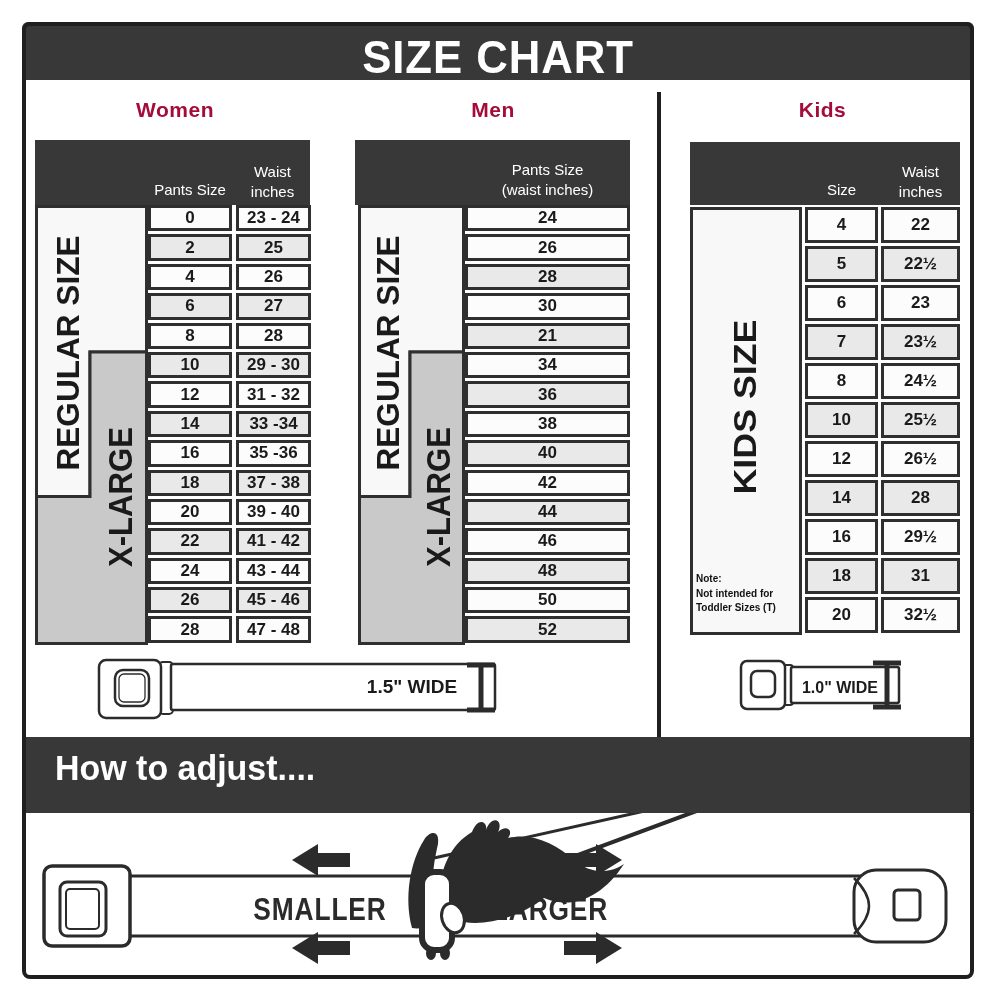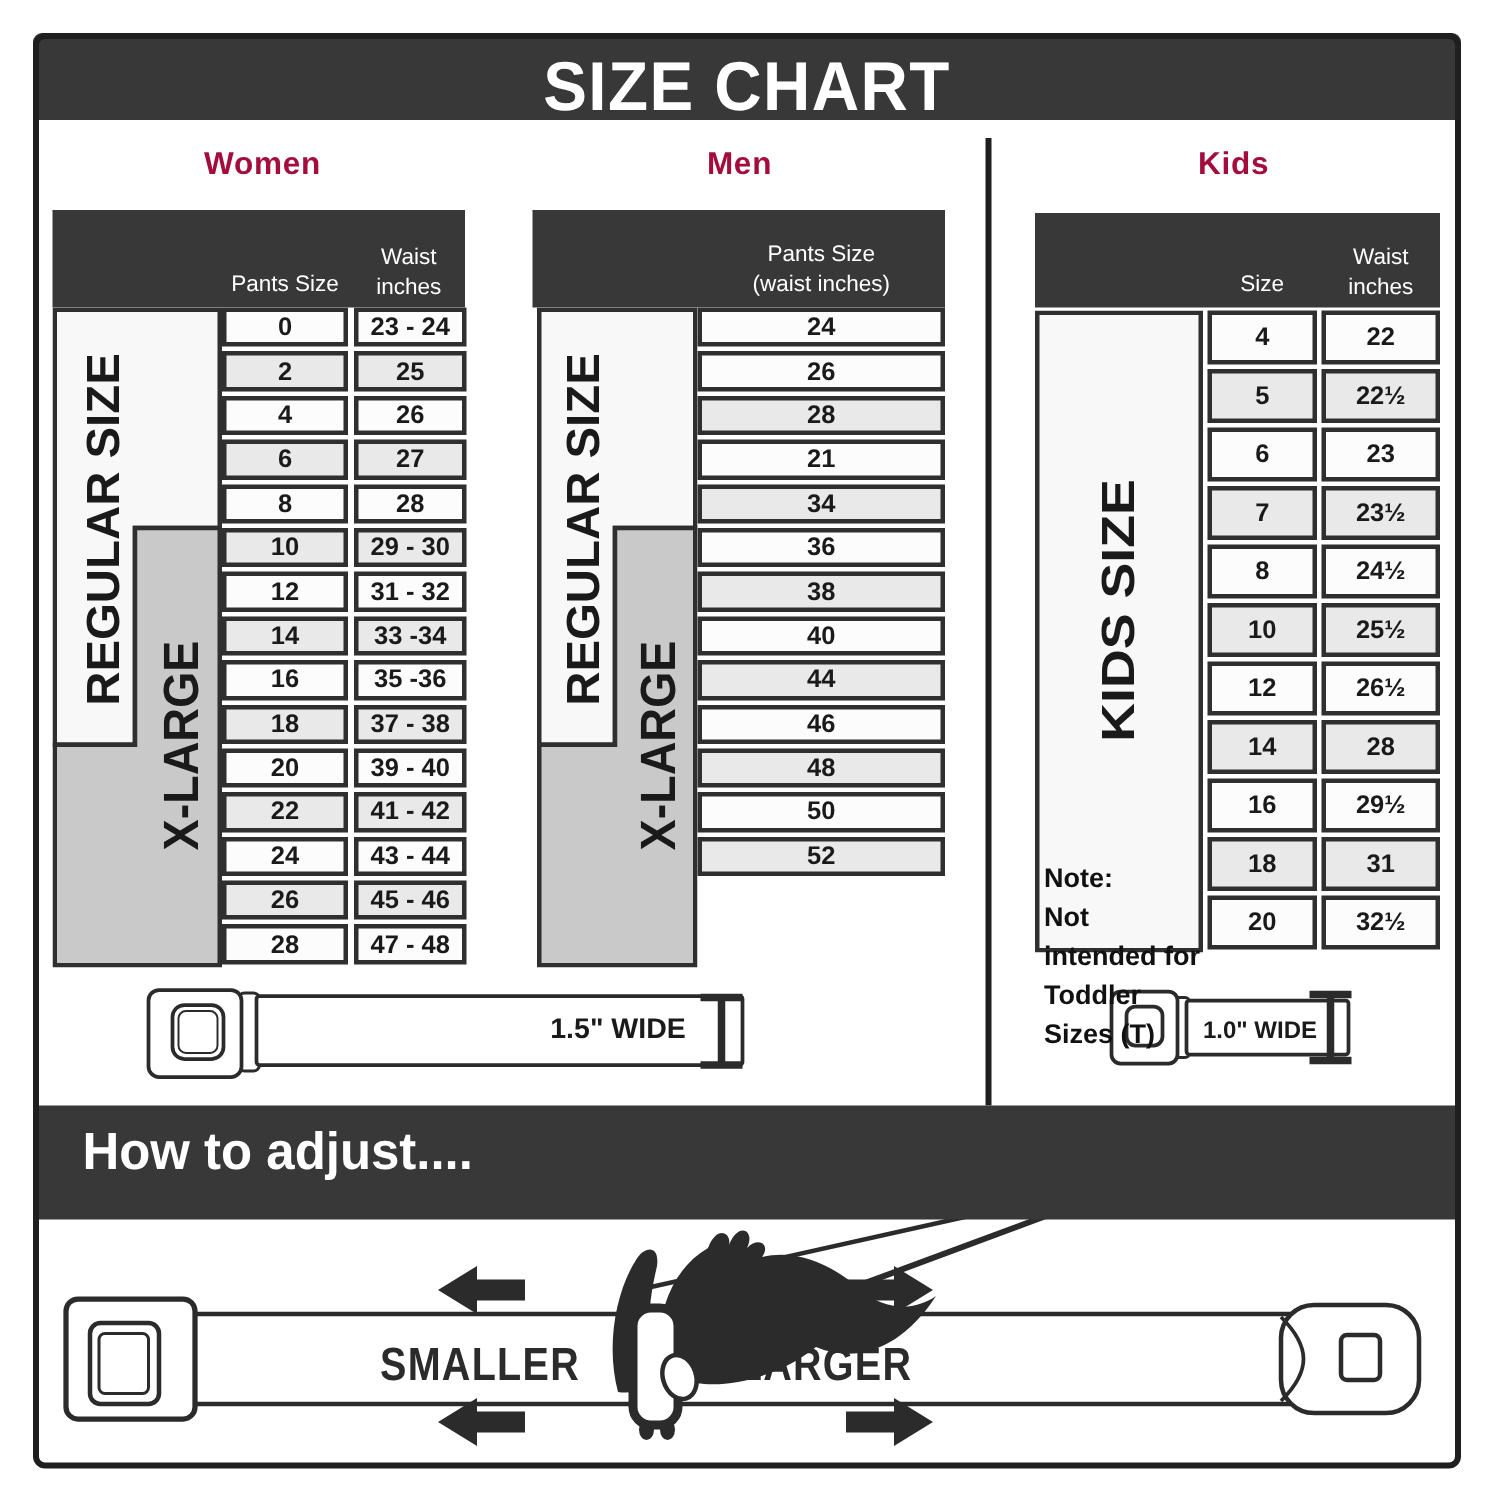--- a/index.html
+++ b/index.html
@@ -33,21 +33,21 @@
   .grid1m{grid-template-columns:165px;gap:3px;grid-auto-rows:26.4px;}
   .grid2k{grid-template-columns:73px 79px;gap:3px 3px;grid-auto-rows:36px;}
   .cell{border:3px solid #2f2f2f;background:#fcfcfc;display:flex;align-items:center;justify-content:center;
         font-weight:bold;font-size:17px;color:#1a1a1a;}
   .grid2w .cell:nth-child(4n+3),.grid2w .cell:nth-child(4n+4),
   .grid2k .cell:nth-child(4n+3),.grid2k .cell:nth-child(4n+4){background:#e9e9e9;}
   .grid1m .cell:nth-child(2n+3){background:#e9e9e9;}
 
   svg text{font-family:"Liberation Sans","DejaVu Sans",sans-serif;}
 
-  .note{font-size:18px;font-weight:bold;color:#111;line-height:1.45;z-index:4;}
+  .note{font-size:10px;font-weight:bold;color:#111;line-height:1.45;z-index:4;}
 
   .belt-label{font-weight:bold;color:#1a1a1a;text-align:center;z-index:5;}
   #belt-label-wm{left:362px;top:676px;width:100px;height:22px;line-height:22px;font-size:19px;}
   #belt-label-k{left:785px;top:678px;width:110px;height:20px;line-height:20px;font-size:16px;}
 
   .adj-word{font-size:31px;font-weight:bold;color:#2b2b2b;text-align:center;letter-spacing:1px;
             transform:scaleX(.85);z-index:6;}
 </style>
 </head>
 <body>
@@ -119,25 +119,27 @@
   <polygon points="1.5,1.5 105.5,1.5 105.5,147 52,147 52,291.5 1.5,291.5" fill="#f8f8f8" stroke="#2f2f2f" stroke-width="3"></polygon>
   <polygon points="52,147 105.5,147 105.5,438.5 1.5,438.5 1.5,291.5 52,291.5" fill="#c9c9c9" stroke="#2f2f2f" stroke-width="3"></polygon>
   <text transform="translate(33,148) rotate(-90)" text-anchor="middle" dominant-baseline="middle" font-size="31" font-weight="bold" fill="#1a1a1a" textLength="235" lengthAdjust="spacingAndGlyphs">REGULAR SIZE</text>
   <text transform="translate(83,292) rotate(-90)" text-anchor="middle" dominant-baseline="middle" font-size="33" font-weight="bold" fill="#1a1a1a" textLength="140" lengthAdjust="spacingAndGlyphs">X-LARGE</text>
 </svg>
 
 <div class="abs grid grid1m" style="left:465px;top:205px;width:165px;">
     <div class="cell">24</div>
     <div class="cell">26</div>
     <div class="cell">28</div>
+    <div class="cell">30</div>
     <div class="cell">21</div>
     <div class="cell">34</div>
     <div class="cell">36</div>
     <div class="cell">38</div>
     <div class="cell">40</div>
+    <div class="cell">42</div>
     <div class="cell">44</div>
     <div class="cell">46</div>
     <div class="cell">48</div>
     <div class="cell">50</div>
     <div class="cell">52</div>
   </div>
 
 <div class="abs" id="divider"></div>
 
 <div class="abs thead" style="left:690px;top:142px;width:270px;height:63px;">

